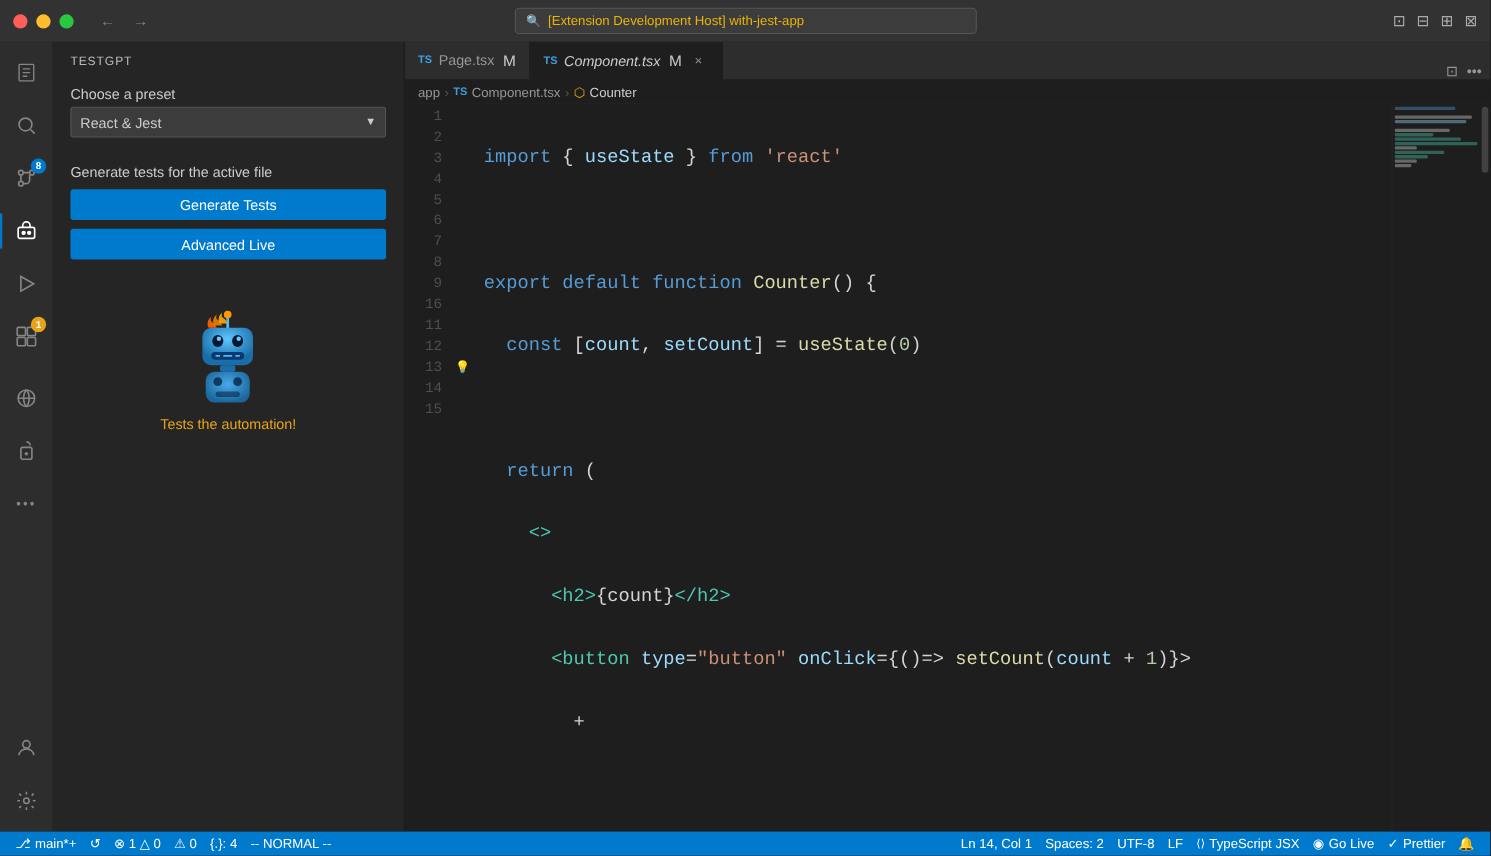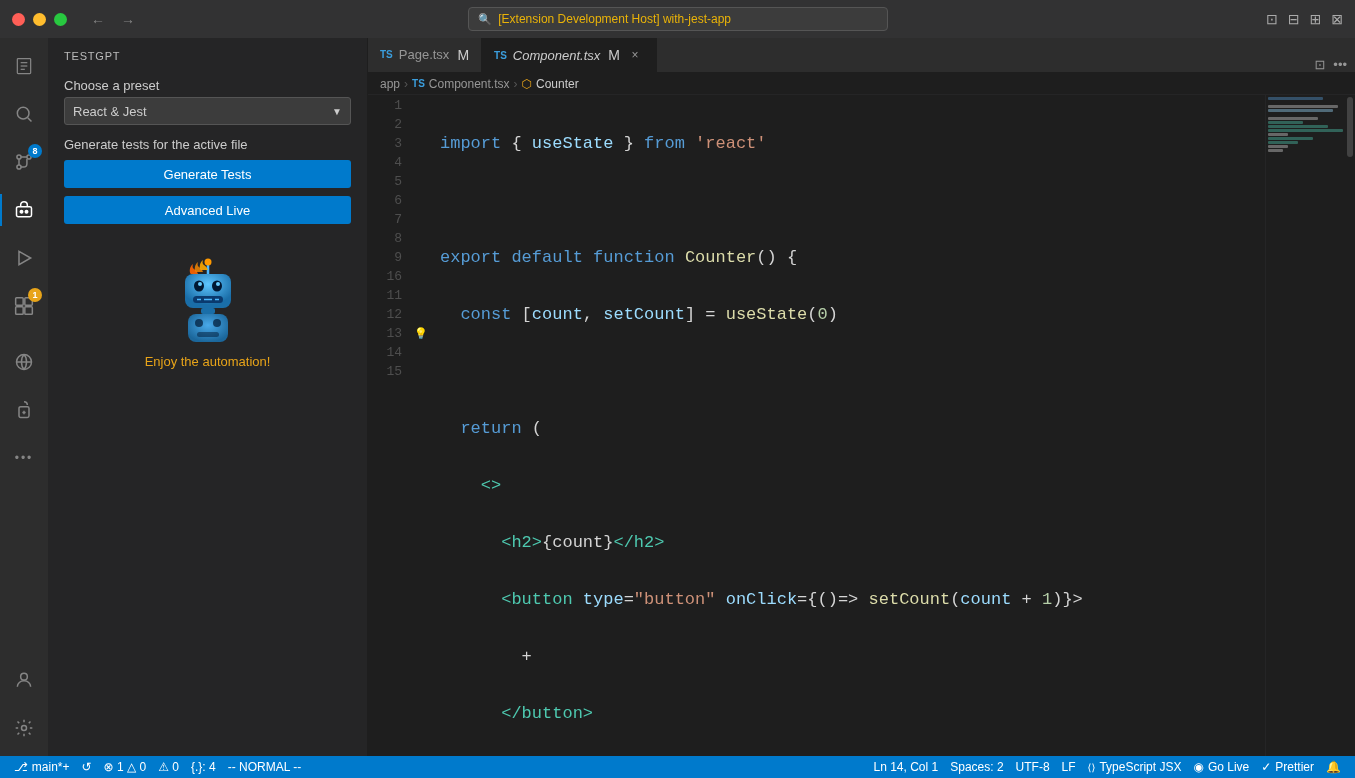--- a/index.html
+++ b/index.html
@@ -150,21 +150,21 @@
       font-weight: 400;
       color: #bbbbbb;
       text-transform: uppercase;
       letter-spacing: 0.8px;
       padding: 12px 16px 8px;
     }
     .sidebar-content {
       padding: 8px 16px;
       display: flex;
       flex-direction: column;
-      gap: 8px;
+      gap: 20px;
       flex: 1;
       align-items: center;
     }
     .sidebar-label {
       color: #cccccc;
       font-size: 13px;
       margin-bottom: 2px;
       align-self: flex-start;
     }
     .preset-section {
@@ -581,21 +581,21 @@
           <path d="M45 14 C43 8 38 10 40 4 C35 8 37 14 38 14Z" fill="#ffaa00" opacity="0.9"></path>
 
           <rect x="38" y="52" width="14" height="6" rx="2" fill="#1a6ea8"></rect>
 
           <rect x="25" y="58" width="40" height="28" rx="8" fill="url(#bodyGrad)" opacity="0.9"></rect>
 
           <circle cx="36" cy="67" r="4" fill="#001833" opacity="0.7"></circle>
           <circle cx="54" cy="67" r="4" fill="#001833" opacity="0.7"></circle>
           <rect x="34" y="76" width="22" height="5" rx="2.5" fill="#001833" opacity="0.5"></rect>
         </svg>
-        <span class="robot-caption">Enjoy the automation!</span>
+        <span class="robot-caption">Tests the automation!</span>
       </div>
     </div>
   </div>
 
   <div class="editor-area">
 
     <div class="tab-bar">
       <div class="tab">
         <span class="ts-badge">TS</span>
         <span>Page.tsx</span>
@@ -664,21 +664,20 @@
         <span class="code-line"><span class="kw">import</span><span class="plain"> { </span><span class="var">useState</span><span class="plain"> } </span><span class="kw">from</span><span class="plain"> </span><span class="str">'react'</span></span>
         <span class="code-line"> </span>
         <span class="code-line"><span class="kw">export</span><span class="plain"> </span><span class="kw">default</span><span class="plain"> </span><span class="kw">function</span><span class="plain"> </span><span class="fn">Counter</span><span class="plain">() {</span></span>
         <span class="code-line"><span class="plain">  </span><span class="kw">const</span><span class="plain"> [</span><span class="var">count</span><span class="plain">, </span><span class="var">setCount</span><span class="plain">] = </span><span class="fn">useState</span><span class="plain">(</span><span class="num">0</span><span class="plain">)</span></span>
         <span class="code-line"> </span>
         <span class="code-line"><span class="plain">  </span><span class="kw">return</span><span class="plain"> (</span></span>
         <span class="code-line"><span class="plain">    </span><span class="tag">&lt;&gt;</span></span>
         <span class="code-line"><span class="plain">      </span><span class="tag">&lt;h2&gt;</span><span class="plain">{count}</span><span class="tag">&lt;/h2&gt;</span></span>
         <span class="code-line"><span class="plain">      </span><span class="tag">&lt;button</span><span class="plain"> </span><span class="attr">type</span><span class="plain">=</span><span class="str">"button"</span><span class="plain"> </span><span class="attr">onClick</span><span class="plain">={()=&gt; </span><span class="fn">setCount</span><span class="plain">(</span><span class="var">count</span><span class="plain"> + </span><span class="num">1</span><span class="plain">)}&gt;</span></span>
         <span class="code-line"><span class="plain">        +</span></span>
-        <span class="code-line"><span class="plain">      </span><span class="tag">&lt;/button&gt;</span></span>
         
         
         
         
       </div>
 
       <div class="minimap">
         <div class="minimap-content">
           <div class="mini-line" style="width:55px; background:#569cd6;"></div>
           <div class="mini-line" style="width:0px;"></div>

